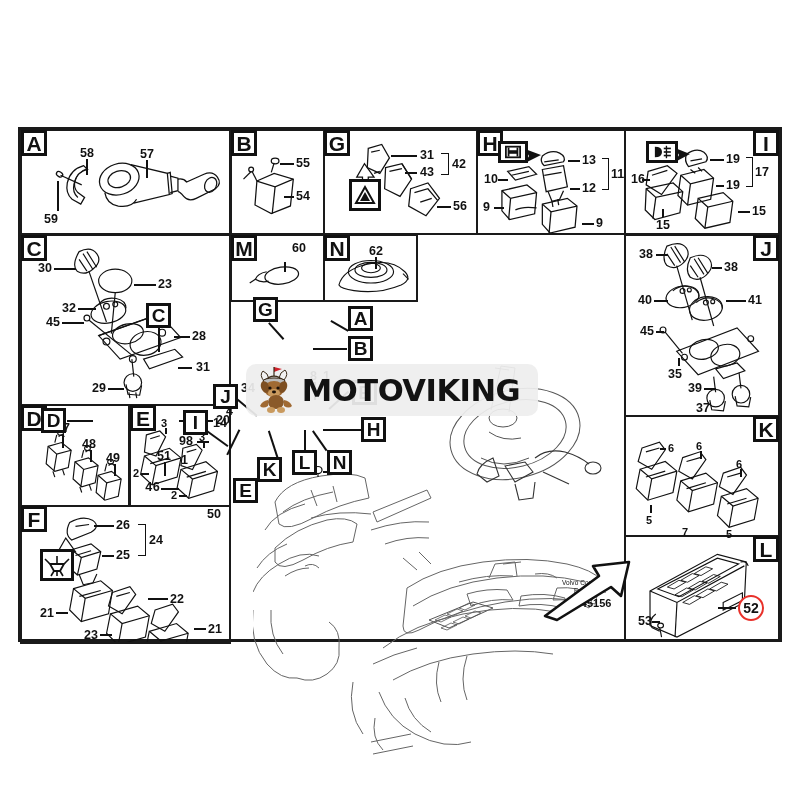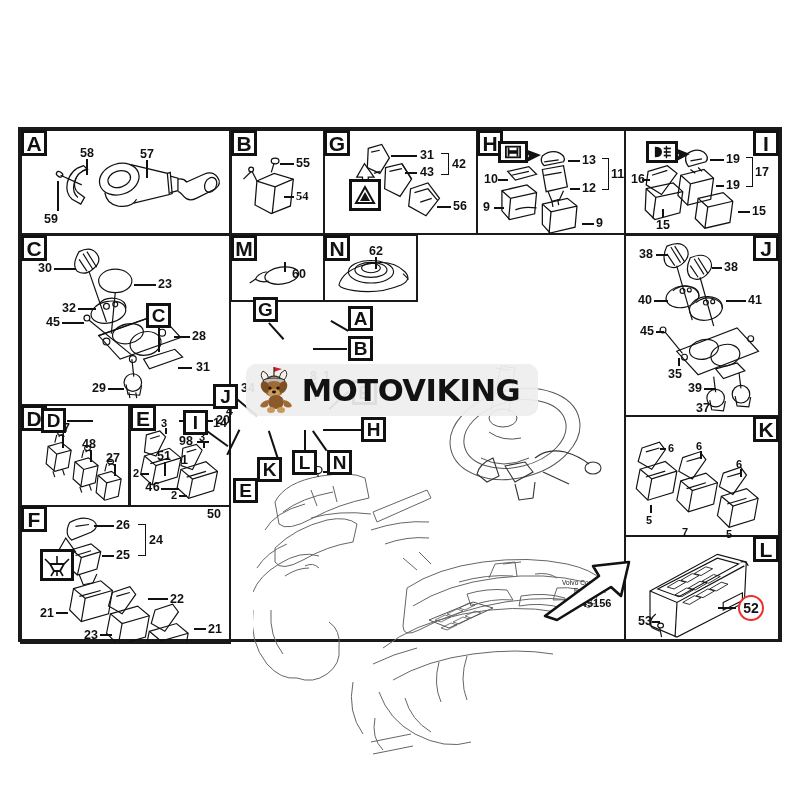--- a/index.html
+++ b/index.html
@@ -250,21 +250,21 @@
           <path d="M45 58 l-3 28"></path>
           <path d="M41 43 l3 -10"></path>
           <ellipse cx="45" cy="31" rx="4" ry="3"></ellipse>
           <path d="M26 52 l-5 -10"></path>
           <circle cx="20" cy="40" r="2.5"></circle>
           <path d="M20 42 l-8 8"></path>
         </g>
       </svg>
       <div class="num" style="left:64px;top:26px;">55</div>
       <div class="lead h" style="left:48px;top:32px;width:14px;"></div>
-      <div class="num" style="left:64px;top:59px;font-family:Liberation Serif, serif;">54</div>
+      <div class="num" style="left:64px;top:59px;">54</div>
       <div class="lead h" style="left:52px;top:65px;width:10px;"></div>
     </div>
 
     <div class="panel" style="left:302px;top:-1px;width:155px;height:106px;">
       <div class="tag tl">G</div>
       <svg class="art" viewBox="0 0 155 106">
         <g fill="none" stroke="#111" stroke-width="1.3">
           <path d="M44 18 l14 -4 l8 14 l-10 16 l-13 -6 z"></path>
           <path d="M47 22 l9 -2"></path>
           <path d="M50 44 l6 -2"></path>
@@ -432,21 +432,21 @@
 
     <div class="panel" style="left:209px;top:104px;width:95px;height:68px;">
       <div class="tag tl">M</div>
       <svg class="art" viewBox="0 0 95 68">
         <g fill="none" stroke="#111" stroke-width="1.3">
           <ellipse cx="52" cy="42" rx="18" ry="9" transform="rotate(-8 52 42)"></ellipse>
           <path d="M36 38 q-10 2 -12 8 q6 4 14 2"></path>
           <path d="M24 46 l-6 4"></path>
         </g>
       </svg>
-      <div class="num" style="left:46px;top:32px;padding-left:14px;">60</div>
+      <div class="num" style="left:46px;top:6px;padding-left:14px;">60</div>
       <div class="lead v" style="left:52px;top:26px;height:10px;"></div>
     </div>
 
     <div class="panel" style="left:302px;top:104px;width:95px;height:68px;">
       <div class="tag tl">N</div>
       <svg class="art" viewBox="0 0 95 68">
         <g fill="none" stroke="#111" stroke-width="1.2">
           <path d="M14 52 q4 -16 30 -22 q26 -6 40 8 q8 8 -4 14 q-24 10 -50 6 q-14 -2 -16 -6 z"></path>
           <ellipse cx="48" cy="38" rx="24" ry="12"></ellipse>
           <ellipse cx="48" cy="36" rx="17" ry="8"></ellipse>
@@ -530,21 +530,21 @@
           <path d="M79 72 l9 8 l15 -4"></path>
           <path d="M88 80 l-3 18"></path>
           <path d="M86 68 l2 -8 M90 62 q3 -4 6 0"></path>
           <ellipse cx="92" cy="58" rx="3" ry="2.5"></ellipse>
         </g>
       </svg>
       <div class="num" style="left:34px;top:16px;">47</div>
       <div class="lead v" style="left:40px;top:28px;height:14px;"></div>
       <div class="num" style="left:60px;top:32px;">48</div>
       <div class="lead v" style="left:68px;top:44px;height:12px;"></div>
-      <div class="num" style="left:84px;top:46px;">27</div>
+      <div class="num" style="left:84px;top:46px;">49</div>
       <div class="lead v" style="left:92px;top:58px;height:12px;"></div>
     </div>
 
     <div class="panel" style="left:108px;top:274px;width:102px;height:103px;">
       <div class="tag tl">E</div>
       <svg class="art" viewBox="0 0 102 103">
         <g fill="none" stroke="#111" stroke-width="1.2">
           <path d="M16 30 l14 -4 l6 6 l-10 20 l-12 -4 z"></path>
           <path d="M20 34 l10 -3"></path>
           <path d="M14 52 l26 -8 l12 10 l-4 20 l-26 8 l-12 -11 z"></path>

